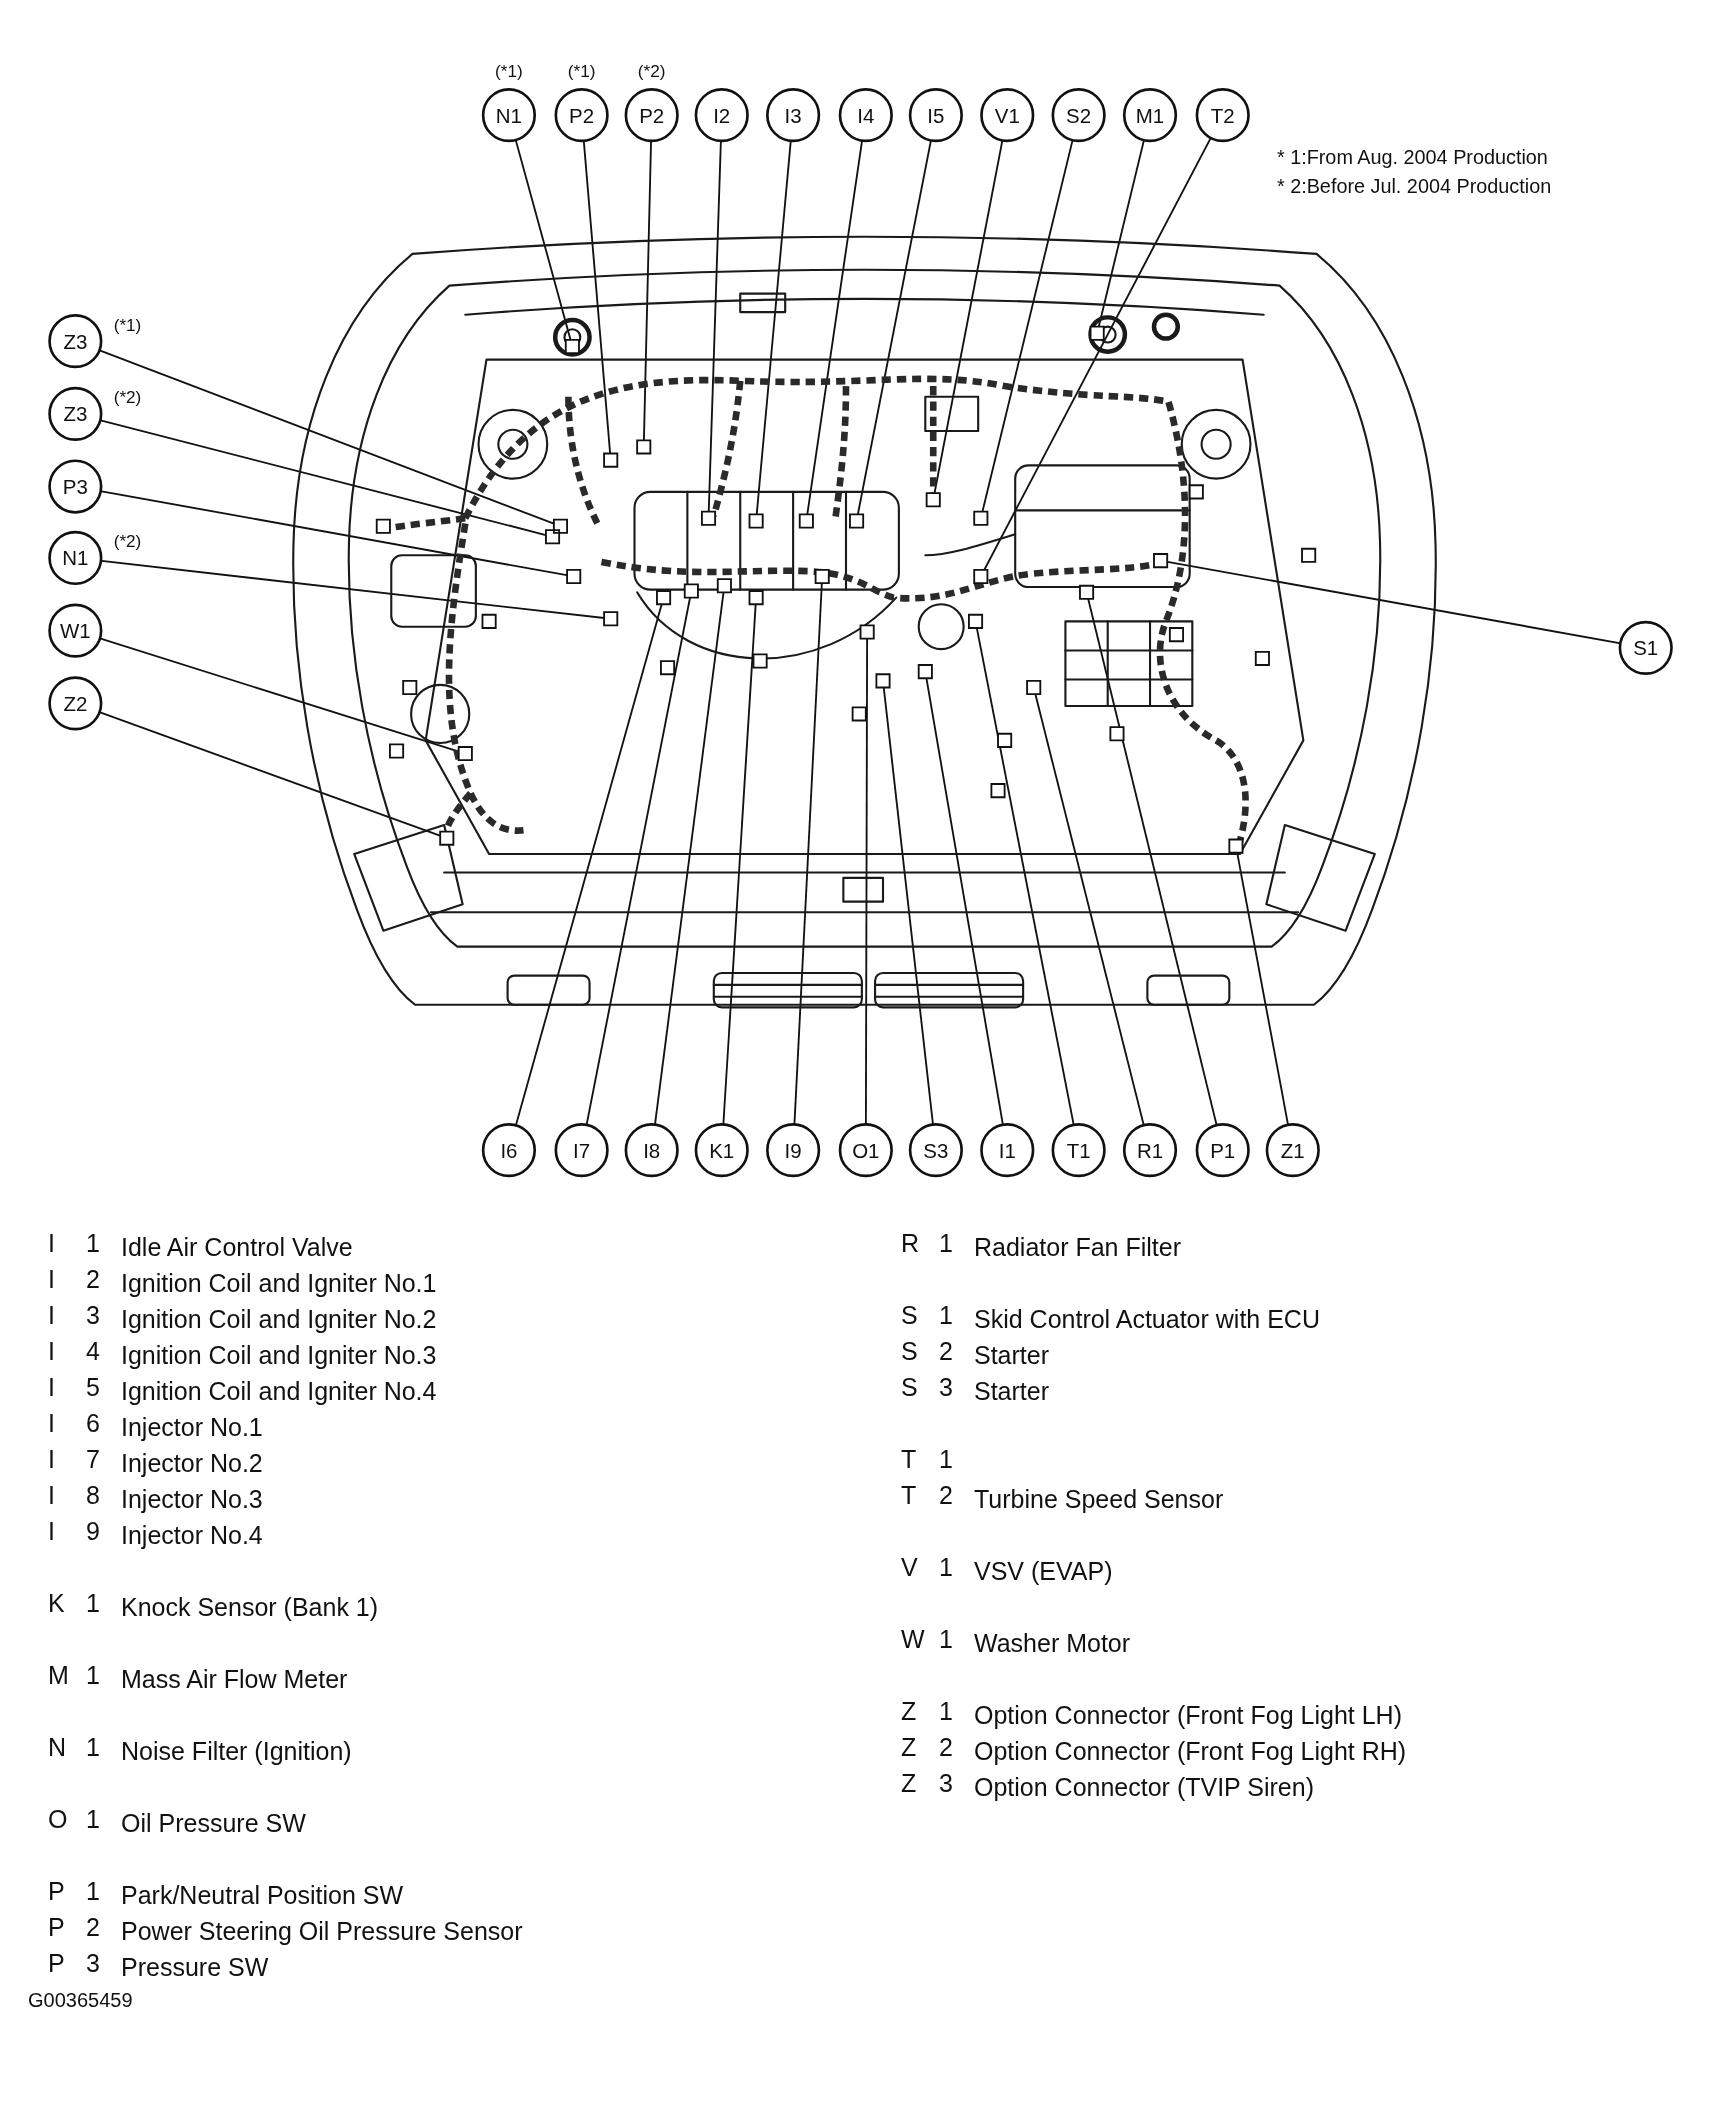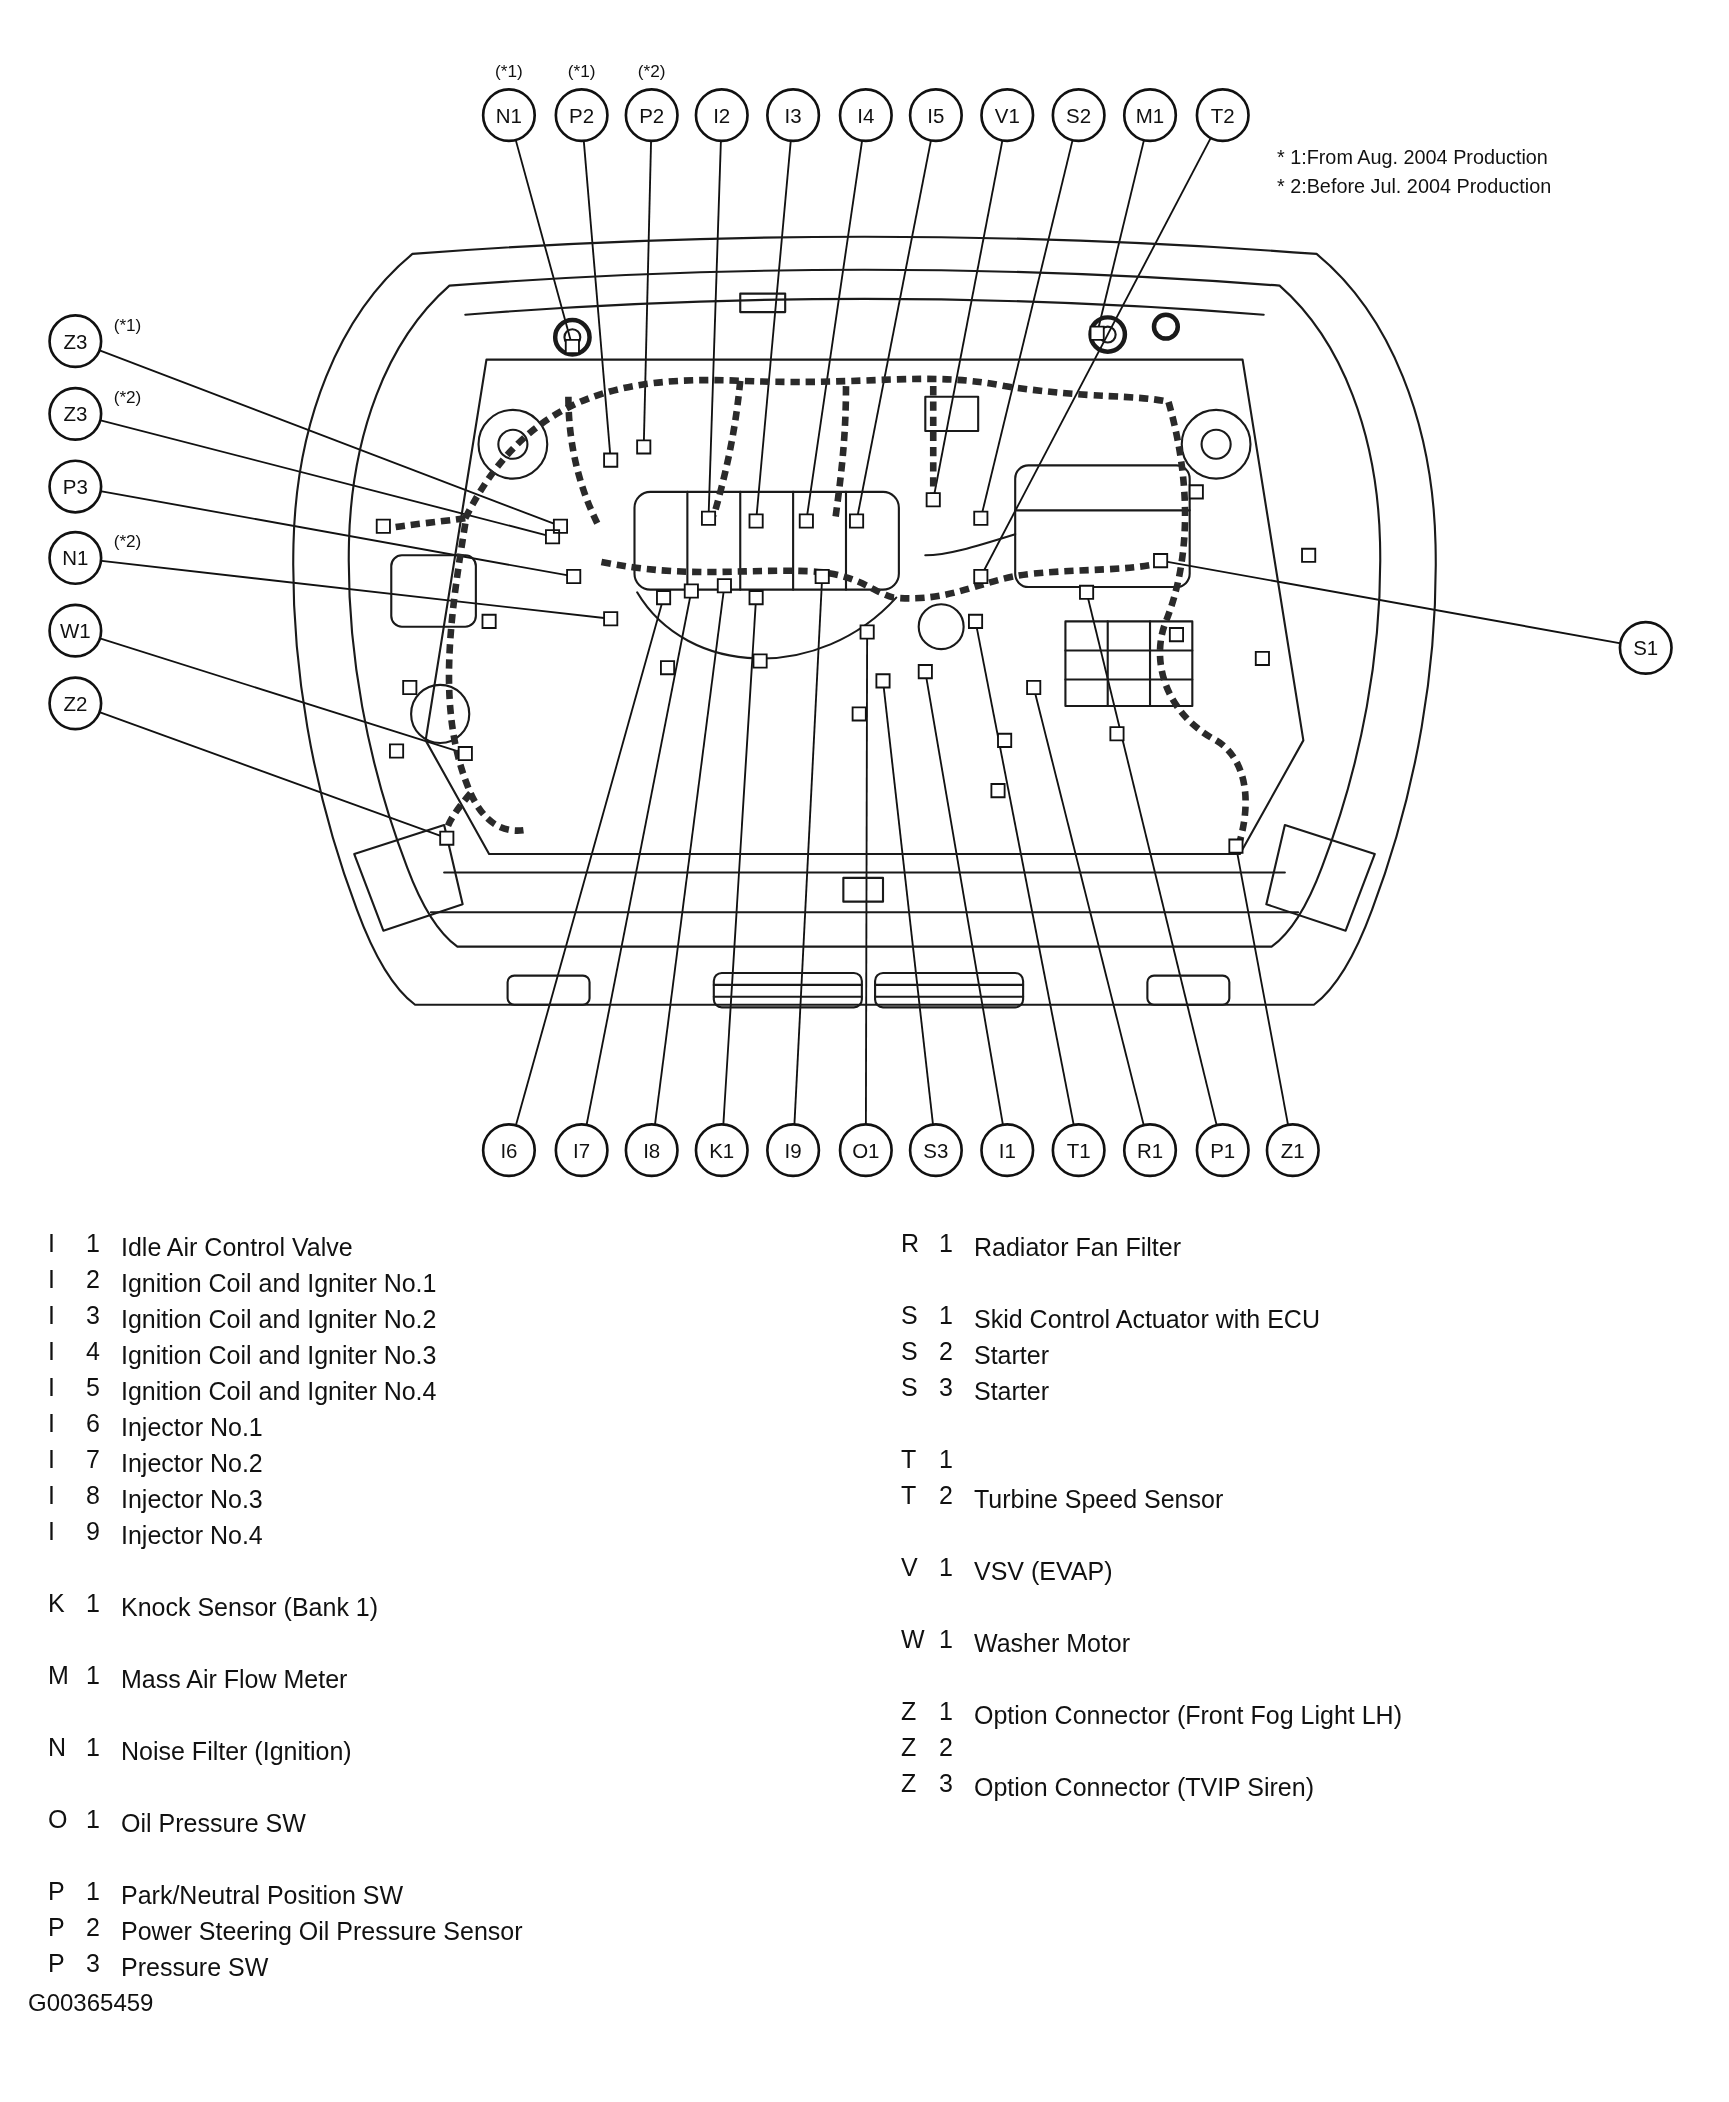--- a/index.html
+++ b/index.html
@@ -23,21 +23,21 @@
   
   .legend{position:absolute;left:0;top:1225px;width:1729px;height:810px;}
   .col{position:absolute;top:0;}
   .col-left{left:48px;width:810px;}
   .col-right{left:901px;width:794px;}
   .lrow{display:flex;align-items:center;height:36px;font-size:25px;white-space:nowrap;}
   .lrow .lt{width:38px;}
   .lrow .nm{width:35px;}
   .lrow .ds{flex:1;margin-top:9px;}
   .lgap{height:36px;}
-  .figure-id{position:absolute;left:28px;top:1989px;font-size:24px;}
+  .figure-id{position:absolute;left:28px;top:1989px;font-size:20px;}
 </style>
 </head>
 <body>
 
 <div class="page">
 
   <svg class="diagram" viewBox="0 0 1308 894">
 
     <g>
       <line class="lead" x1="385" y1="87" x2="433" y2="262"></line>
@@ -393,20 +393,21 @@
         </div>
       <div class="lgap"></div>
       <div class="lrow">
           <span class="lt">Z</span>
           <span class="nm">1</span>
           <span class="ds">Option Connector (Front Fog Light LH)</span>
         </div>
       <div class="lrow">
           <span class="lt">Z</span>
           <span class="nm">2</span>
+          <span class="ds">Option Connector (Front Fog Light RH)</span>
         </div>
       <div class="lrow">
           <span class="lt">Z</span>
           <span class="nm">3</span>
           <span class="ds">Option Connector (TVIP Siren)</span>
         </div>
     </div>
   </div>
 
   <div class="figure-id">G00365459</div>

